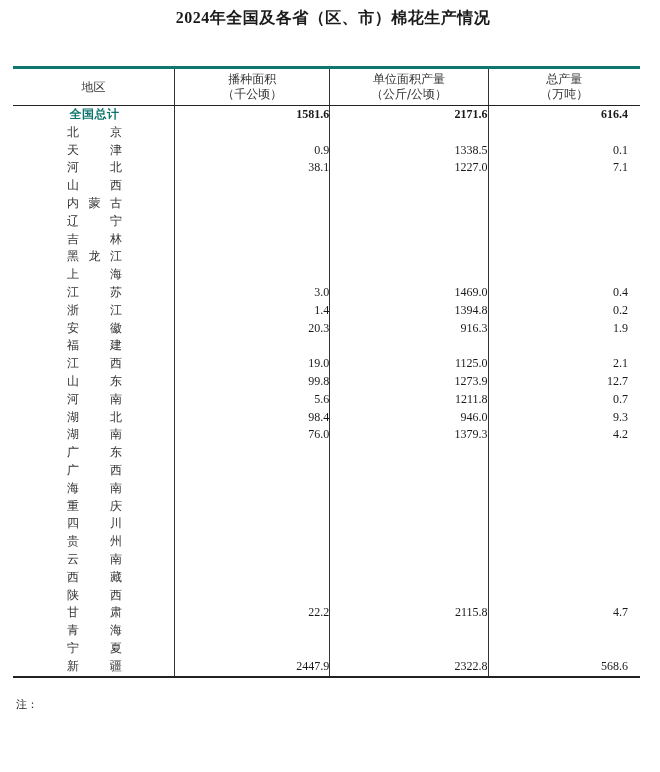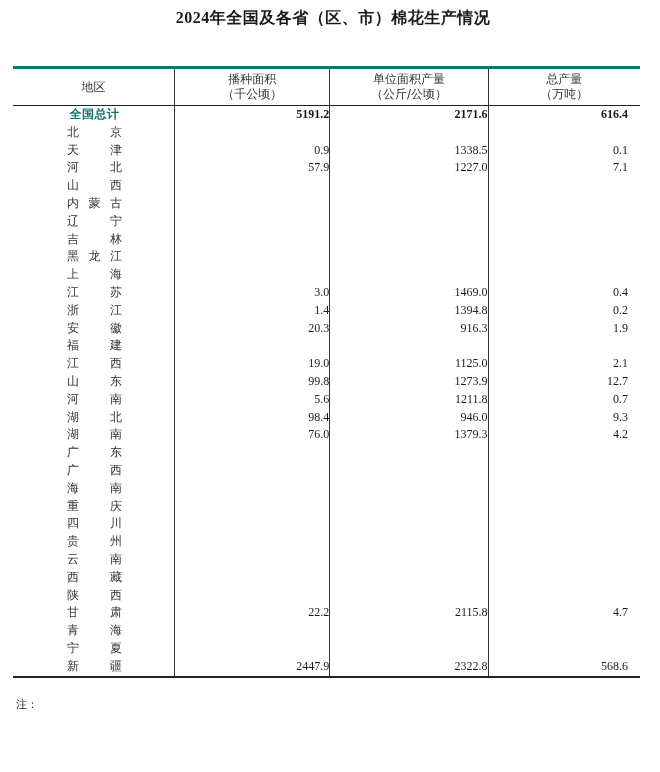--- a/index.html
+++ b/index.html
@@ -60,21 +60,21 @@
       </th>
     </tr>
   </thead>
   <tbody id="tbody">
       <tr>
         <td class="region total">
           <div class="rn">
             <span>全国总计</span>
           </div>
         </td>
-        <td class="vl num2 bold"><span>5191.2</span></td>
+        <td class="vl num2 bold"><span>1581.6</span></td>
         <td class="vl num2 bold"><span>2171.6</span></td>
         <td class="vl num4 bold"><span style="padding-right: 12px;">616.4</span></td>
       </tr>
       <tr>
         <td class="region">
           <div class="rn">
             <span>北</span>
             <span>京</span>
           </div>
         </td>
@@ -93,21 +93,21 @@
         <td class="vl num2"><span>1338.5</span></td>
         <td class="vl num4"><span style="padding-right: 12px;">0.1</span></td>
       </tr>
       <tr>
         <td class="region">
           <div class="rn">
             <span>河</span>
             <span>北</span>
           </div>
         </td>
-        <td class="vl num2"><span>57.9</span></td>
+        <td class="vl num2"><span>38.1</span></td>
         <td class="vl num2"><span>1227.0</span></td>
         <td class="vl num4"><span style="padding-right: 12px;">7.1</span></td>
       </tr>
       <tr>
         <td class="region">
           <div class="rn">
             <span>山</span>
             <span>西</span>
           </div>
         </td>

